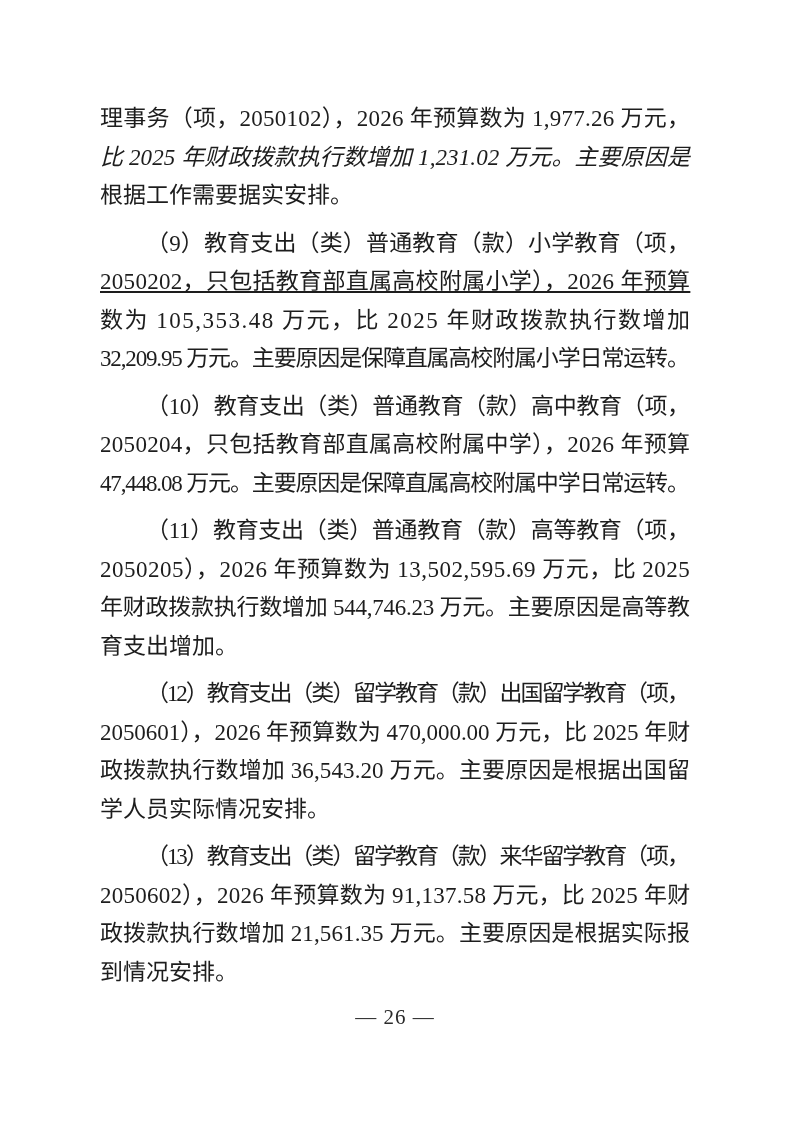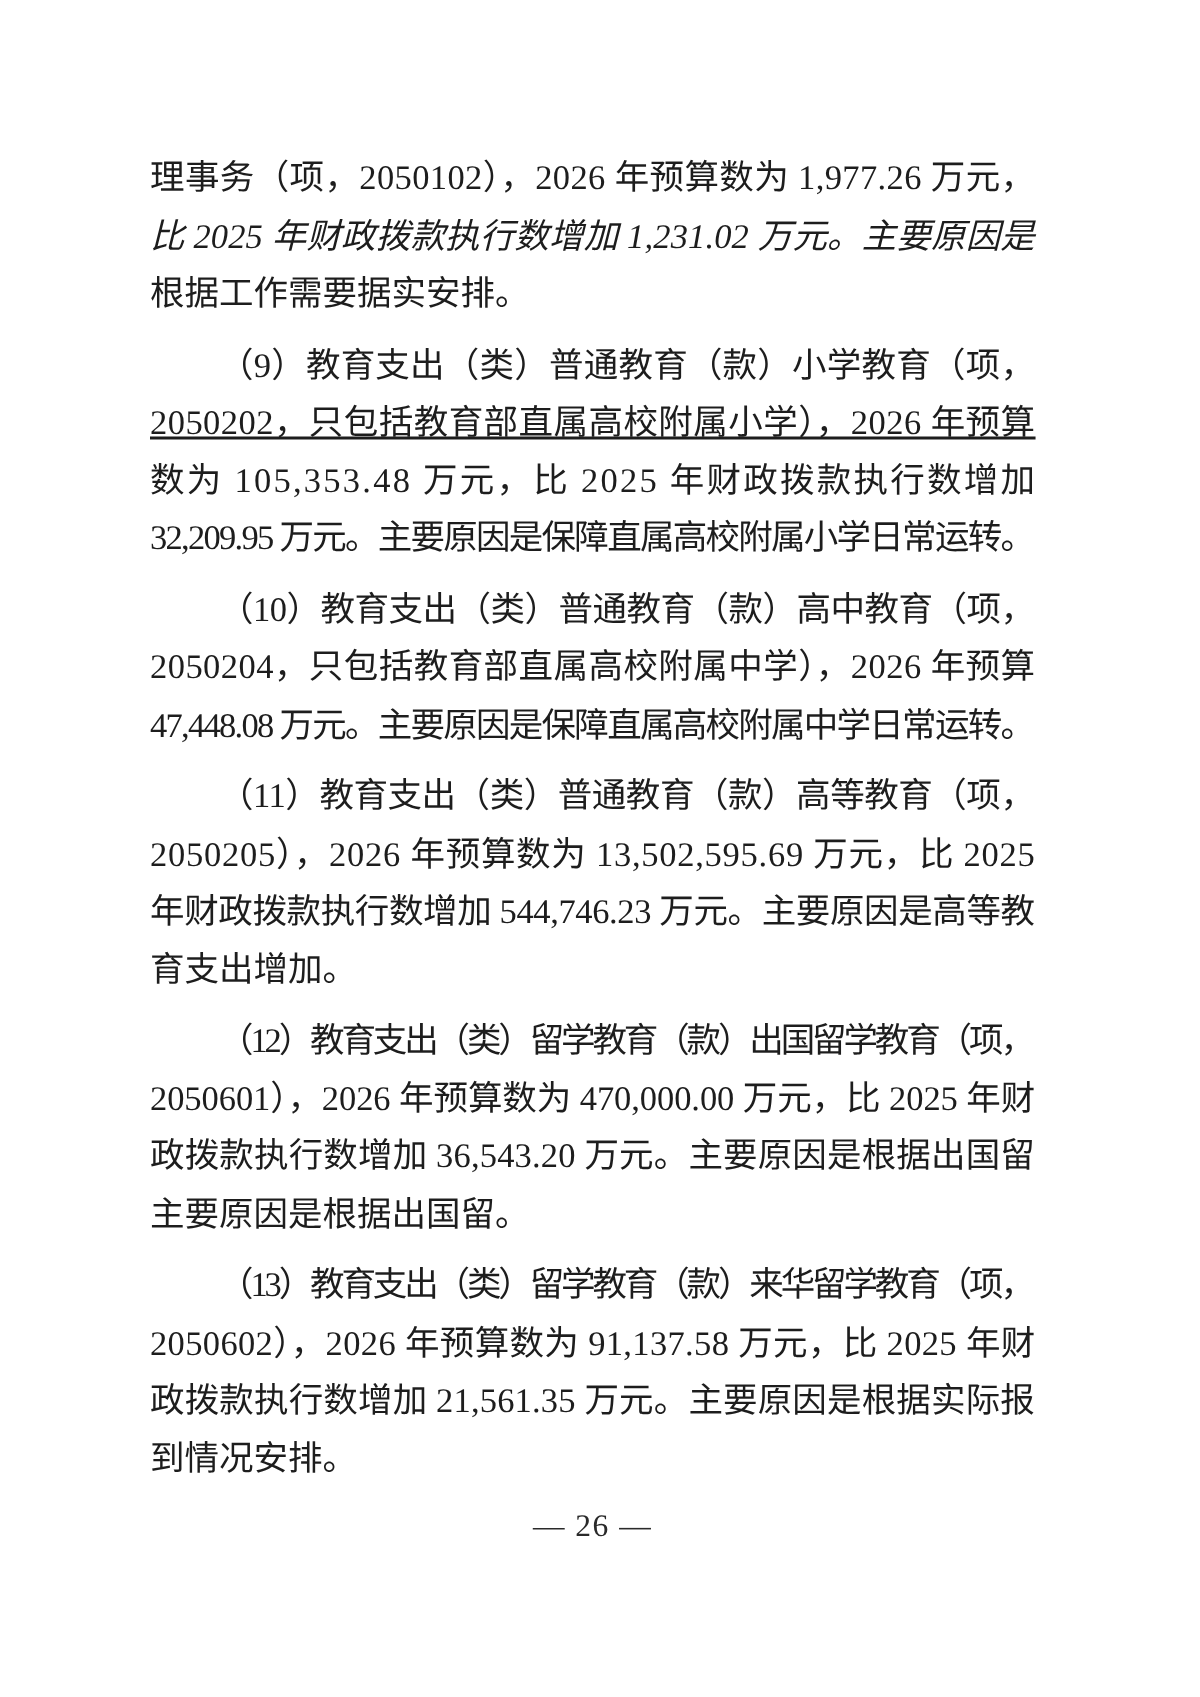--- a/index.html
+++ b/index.html
@@ -70,21 +70,21 @@
       <div class="para">
         <div class="line indent" style="letter-spacing: -0.3px;"><span>（11）教育支出（类）普通教育（款）高等教育（项，</span></div>
         <div class="line" style="letter-spacing: 0.49px;"><span>2050205），2026 年预算数为 13,502,595.69 万元，比 2025</span></div>
         <div class="line" style="letter-spacing: -0.25px;"><span>年财政拨款执行数增加 544,746.23 万元。主要原因是高等教</span></div>
         <div class="line"><span>育支出增加。</span></div>
       </div>
       <div class="para">
         <div class="line indent" style="letter-spacing: -2.08px;"><span>（12）教育支出（类）留学教育（款）出国留学教育（项，</span></div>
         <div class="line" style="letter-spacing: -0.05px;"><span>2050601），2026 年预算数为 470,000.00 万元，比 2025 年财</span></div>
         <div class="line" style="letter-spacing: 0.11px;"><span>政拨款执行数增加 36,543.20 万元。主要原因是根据出国留</span></div>
-        <div class="line"><span>主要原因是根据出国留。</span></div>
+        <div class="line"><span>学人员实际情况安排。</span></div>
       </div>
       <div class="para">
         <div class="line indent" style="letter-spacing: -2.08px;"><span>（13）教育支出（类）留学教育（款）来华留学教育（项，</span></div>
         <div class="line" style="letter-spacing: 0.23px;"><span>2050602），2026 年预算数为 91,137.58 万元，比 2025 年财</span></div>
         <div class="line" style="letter-spacing: 0.11px;"><span>政拨款执行数增加 21,561.35 万元。主要原因是根据实际报</span></div>
         <div class="line"><span>到情况安排。</span></div>
       </div>
     </div>
   <div class="footer">
     <span>— 26 —</span>

